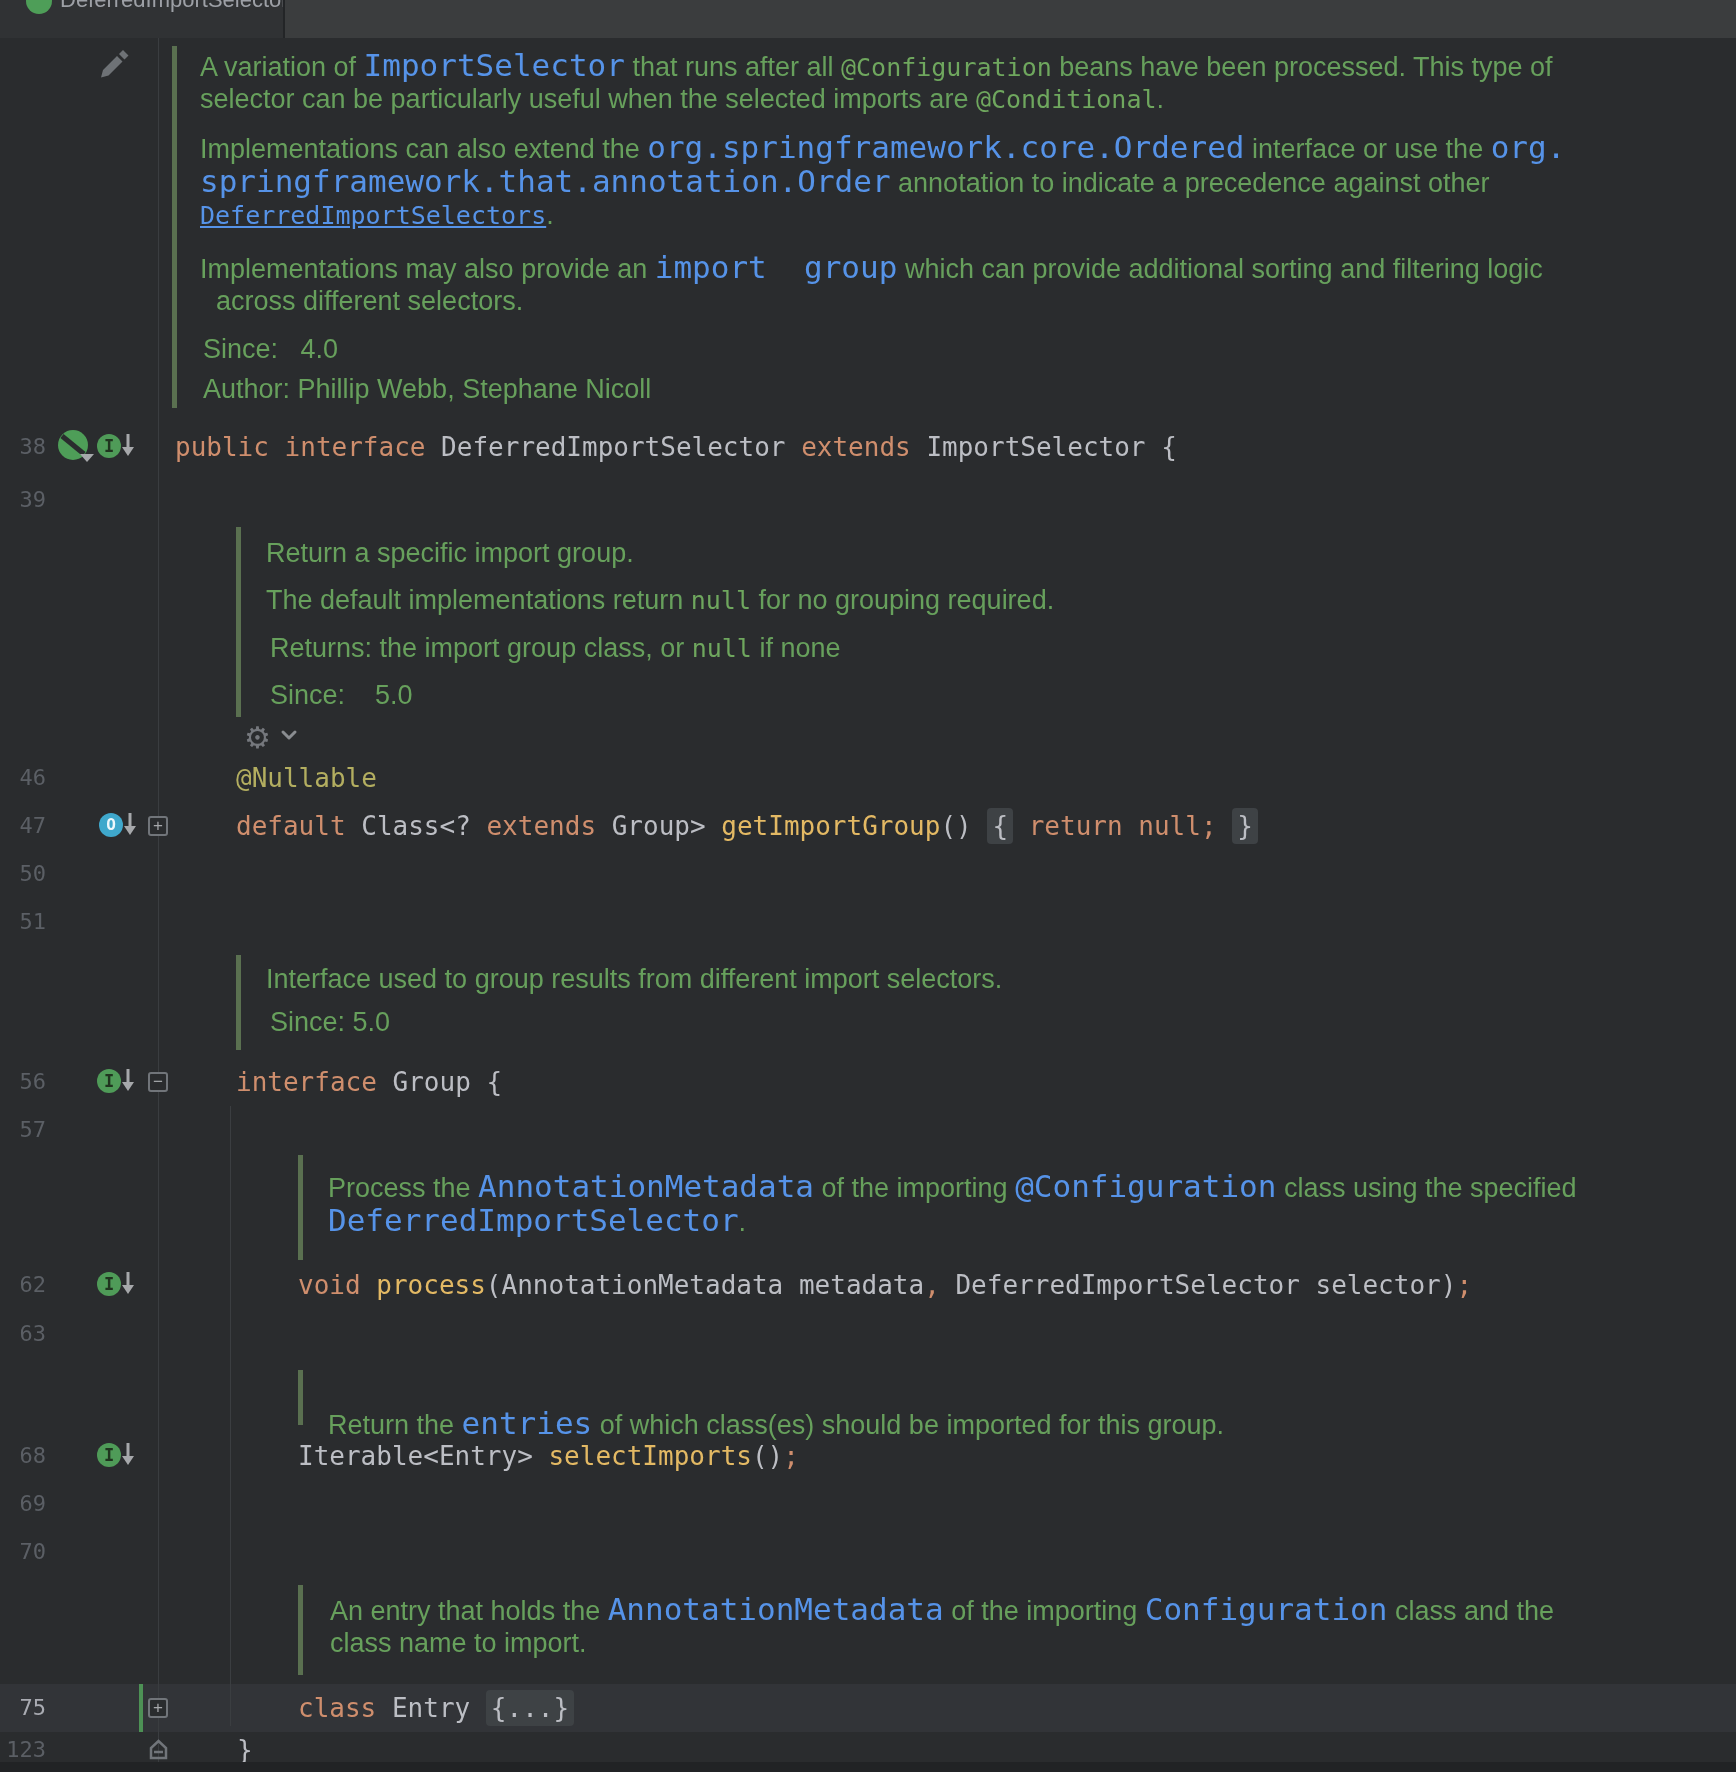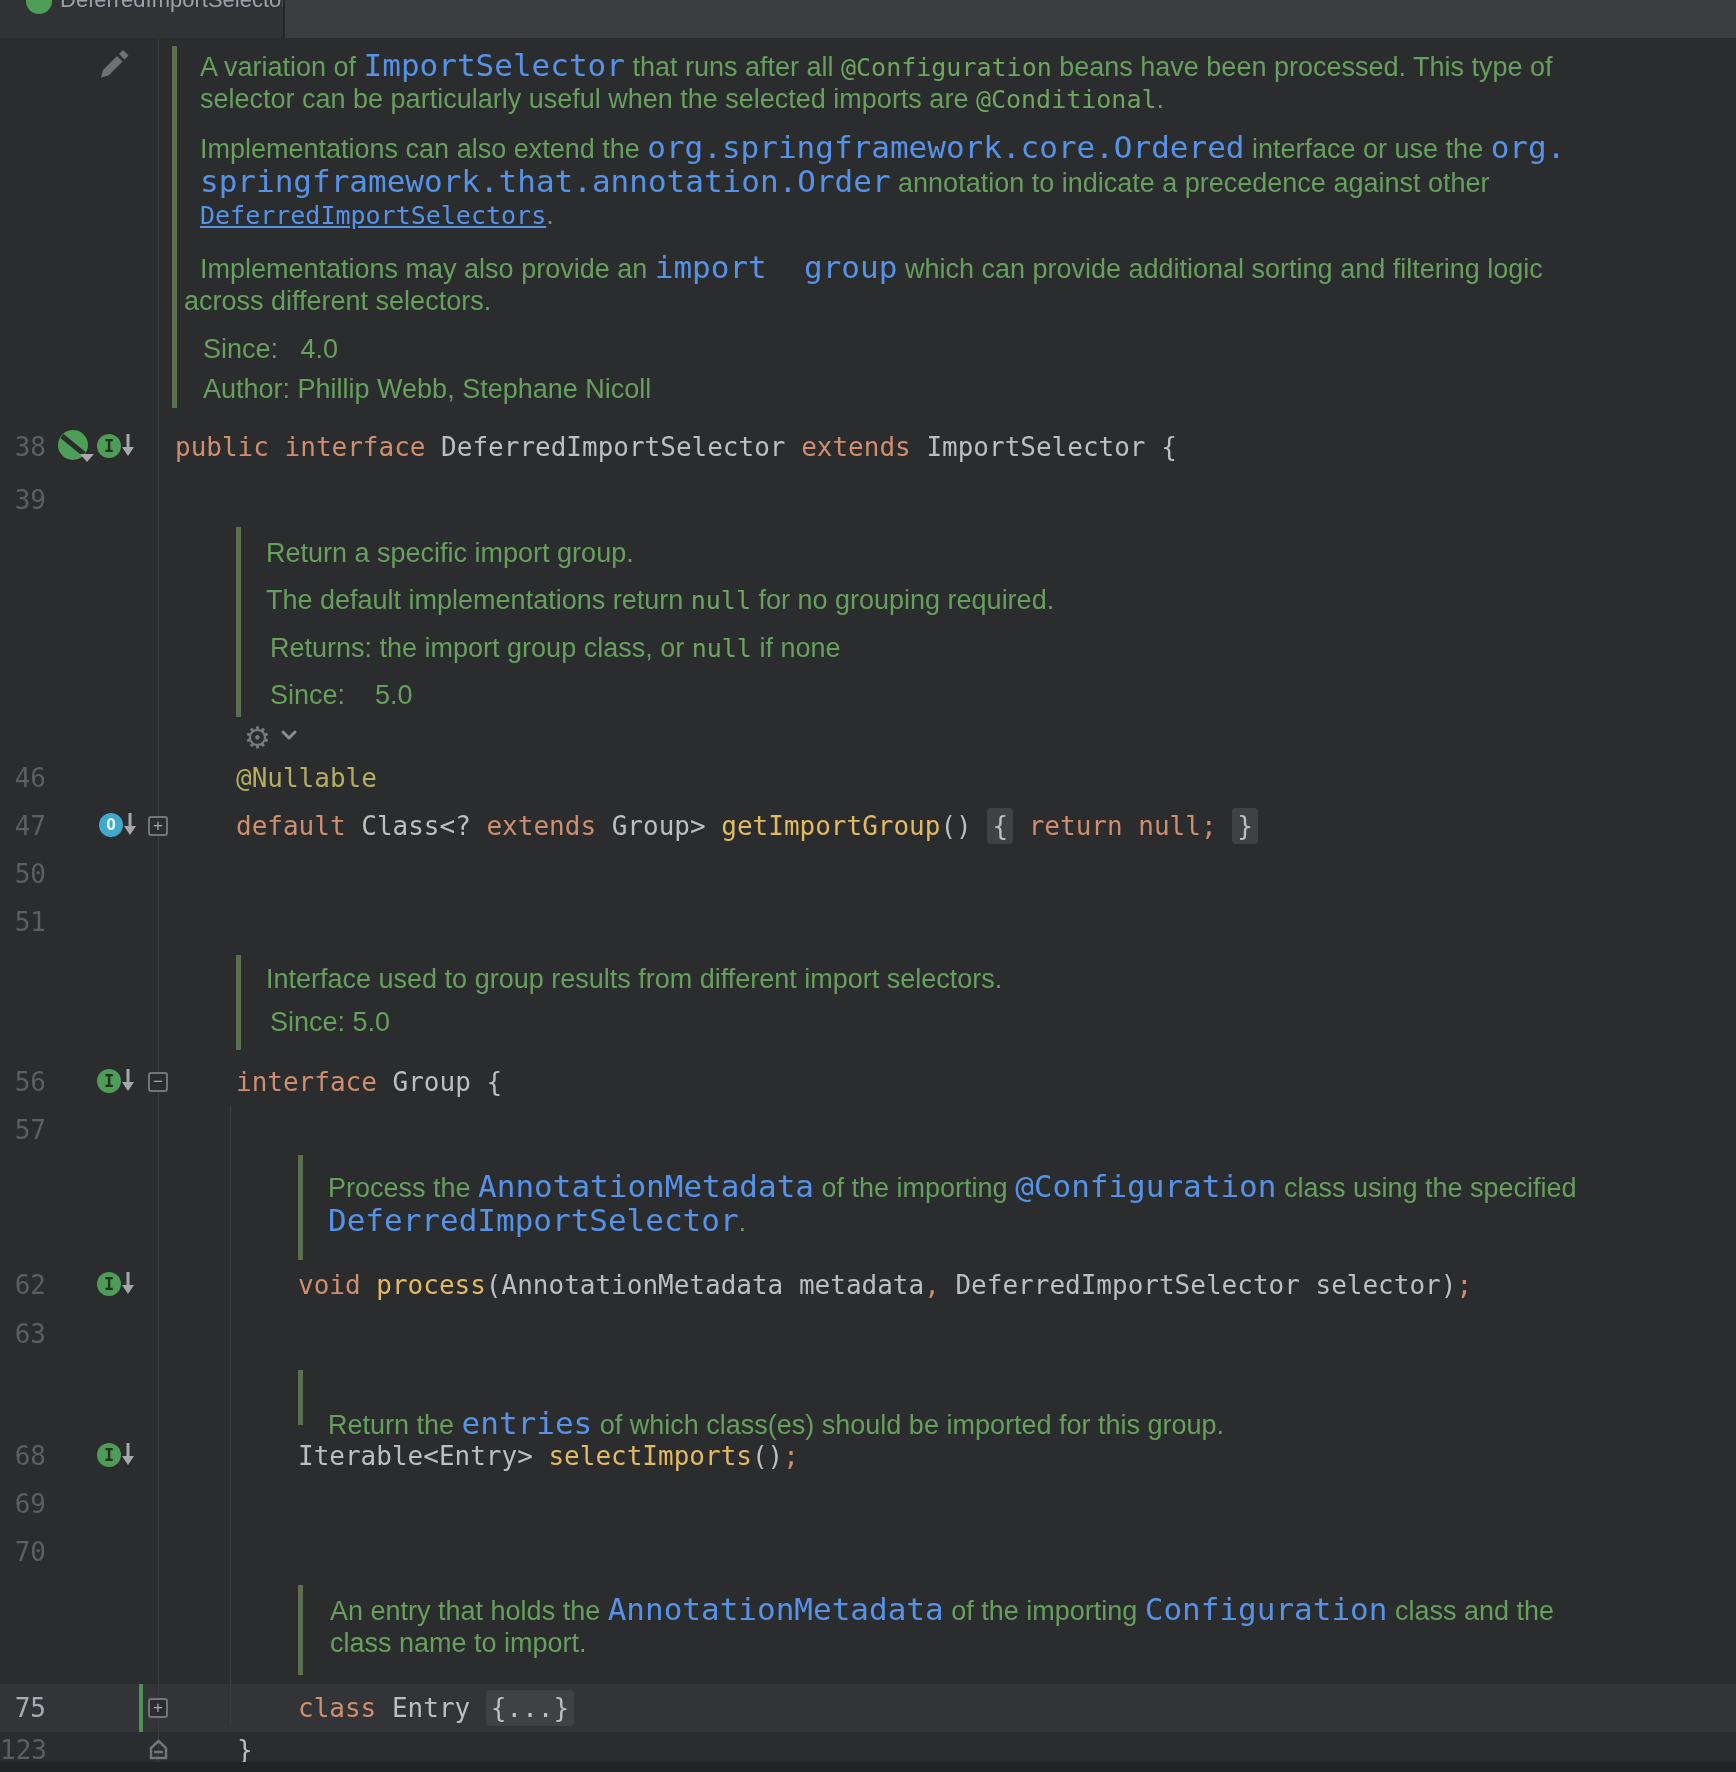--- a/index.html
+++ b/index.html
@@ -35,21 +35,21 @@
   .seg-mb{font-family:"DejaVu Sans Mono",monospace;font-size:31px;color:var(--doc-blue);}
   .seg-link{font-family:"DejaVu Sans Mono",monospace;font-size:25px;color:var(--doc-blue);
             text-decoration:underline;cursor:pointer;}
   
   .code-line{position:absolute;font-family:"DejaVu Sans Mono",monospace;font-size:26px;
              line-height:48px;height:48px;white-space:pre;color:var(--def);}
   .tok-kw{color:var(--kw);} .tok-def{color:var(--def);} .tok-mth{color:var(--mth);} .tok-ann{color:var(--ann);}
   .tok-chip{background:var(--chipbg);border-radius:4px;padding:3px 5px;color:var(--def);}
   
   .gut-num{position:absolute;left:0;width:46px;text-align:right;font-family:"DejaVu Sans Mono",monospace;
-           font-size:26px;line-height:48px;height:48px;color:var(--numcol);}
+           font-size:22px;line-height:48px;height:48px;color:var(--numcol);}
   .gut-num.cur{color:var(--numcur);}
   .gut-icon{position:absolute;}
   .impl-circle{width:24px;height:24px;border-radius:50%;background:#4f9b58;color:#20341f;
                font-family:"DejaVu Sans Mono",monospace;font-size:17px;font-weight:bold;
                text-align:center;line-height:24px;}
   .over-circle{width:24px;height:24px;border-radius:50%;background:#3fa8cc;color:#eef8fc;
                font-family:"DejaVu Sans Mono",monospace;font-size:16px;font-weight:bold;
                text-align:center;line-height:23px;}
   .fold-box{position:absolute;width:20px;height:20px;box-sizing:border-box;border:2px solid #71757a;
             border-radius:3px;background:var(--bg);color:var(--icongray);font-size:17px;line-height:16px;
@@ -89,21 +89,21 @@
   </div>
 
   <div id="doc-root">
       <div class="doc-bar" style="left: 172px; top: 46px; height: 362px;"></div>
       <div class="doc-line" style="left: 200px; top: 45px;"><span class="seg-txt">A variation of </span><span class="seg-mb">ImportSelector</span><span class="seg-txt"> that runs after all </span><span class="seg-mg">@Configuration</span><span class="seg-txt"> beans have been processed. This type of</span></div>
       <div class="doc-line" style="left: 200px; top: 79px;"><span class="seg-txt">selector can be particularly useful when the selected imports are </span><span class="seg-mg">@Conditional</span><span class="seg-txt">.</span></div>
       <div class="doc-line" style="left: 200px; top: 127px;"><span class="seg-txt">Implementations can also extend the </span><span class="seg-mb">org.springframework.core.Ordered</span><span class="seg-txt"> interface or use the </span><span class="seg-mb">org.</span></div>
       <div class="doc-line" style="left: 200px; top: 161px;"><span class="seg-mb">springframework.that.annotation.Order</span><span class="seg-txt"> annotation to indicate a precedence against other</span></div>
       <div class="doc-line" style="left: 200px; top: 195px;"><span class="seg-link">DeferredImportSelectors</span><span class="seg-txt">.</span></div>
       <div class="doc-line" style="left: 200px; top: 247px;"><span class="seg-txt">Implementations may also provide an </span><span class="seg-mb">import  group</span><span class="seg-txt"> which can provide additional sorting and filtering logic</span></div>
-      <div class="doc-line" style="left: 184px; top: 281px;"><span class="seg-txt">across different selectors.</span></div>
+      <div class="doc-line" style="left: 216px; top: 281px;"><span class="seg-txt">across different selectors.</span></div>
       <div class="doc-line" style="left: 203px; top: 329px;"><span class="seg-txt">Since:   4.0</span></div>
       <div class="doc-line" style="left: 203px; top: 369px;"><span class="seg-txt">Author: Phillip Webb, Stephane Nicoll</span></div>
       <div class="doc-bar" style="left: 236px; top: 527px; height: 190px;"></div>
       <div class="doc-line" style="left: 266px; top: 533px;"><span class="seg-txt">Return a specific import group.</span></div>
       <div class="doc-line" style="left: 266px; top: 580px;"><span class="seg-txt">The default implementations return </span><span class="seg-mg">null</span><span class="seg-txt"> for no grouping required.</span></div>
       <div class="doc-line" style="left: 270px; top: 628px;"><span class="seg-txt">Returns: </span><span class="seg-txt">the import group class, or </span><span class="seg-mg">null</span><span class="seg-txt"> if none</span></div>
       <div class="doc-line" style="left: 270px; top: 675px;"><span class="seg-txt">Since:    5.0</span></div>
       <div class="doc-bar" style="left: 236px; top: 955px; height: 95px;"></div>
       <div class="doc-line" style="left: 266px; top: 959px;"><span class="seg-txt">Interface used to group results from different import selectors.</span></div>
       <div class="doc-line" style="left: 270px; top: 1002px;"><span class="seg-txt">Since: 5.0</span></div>

